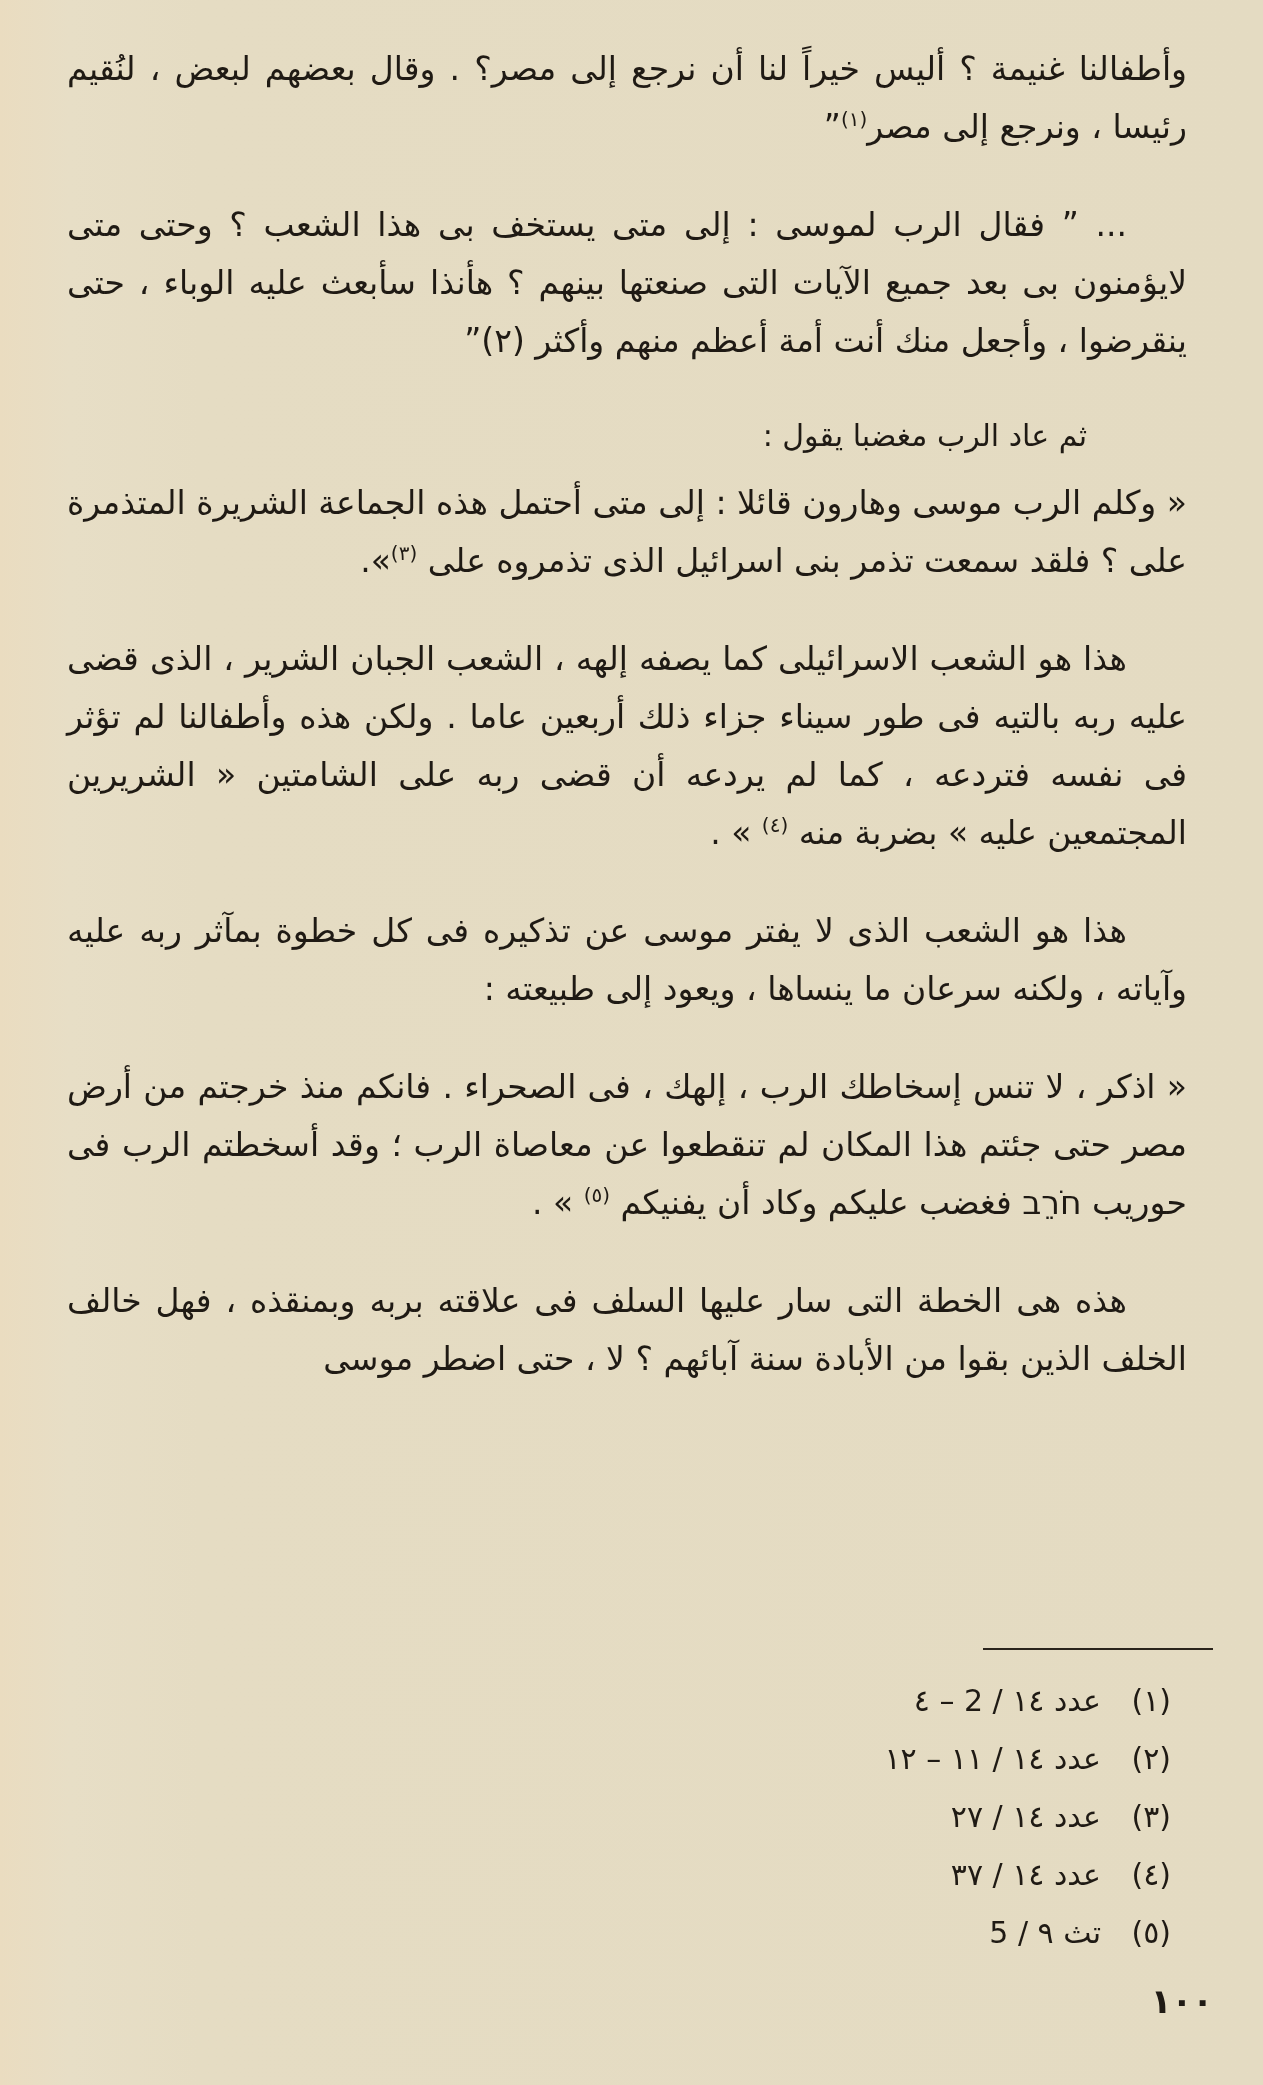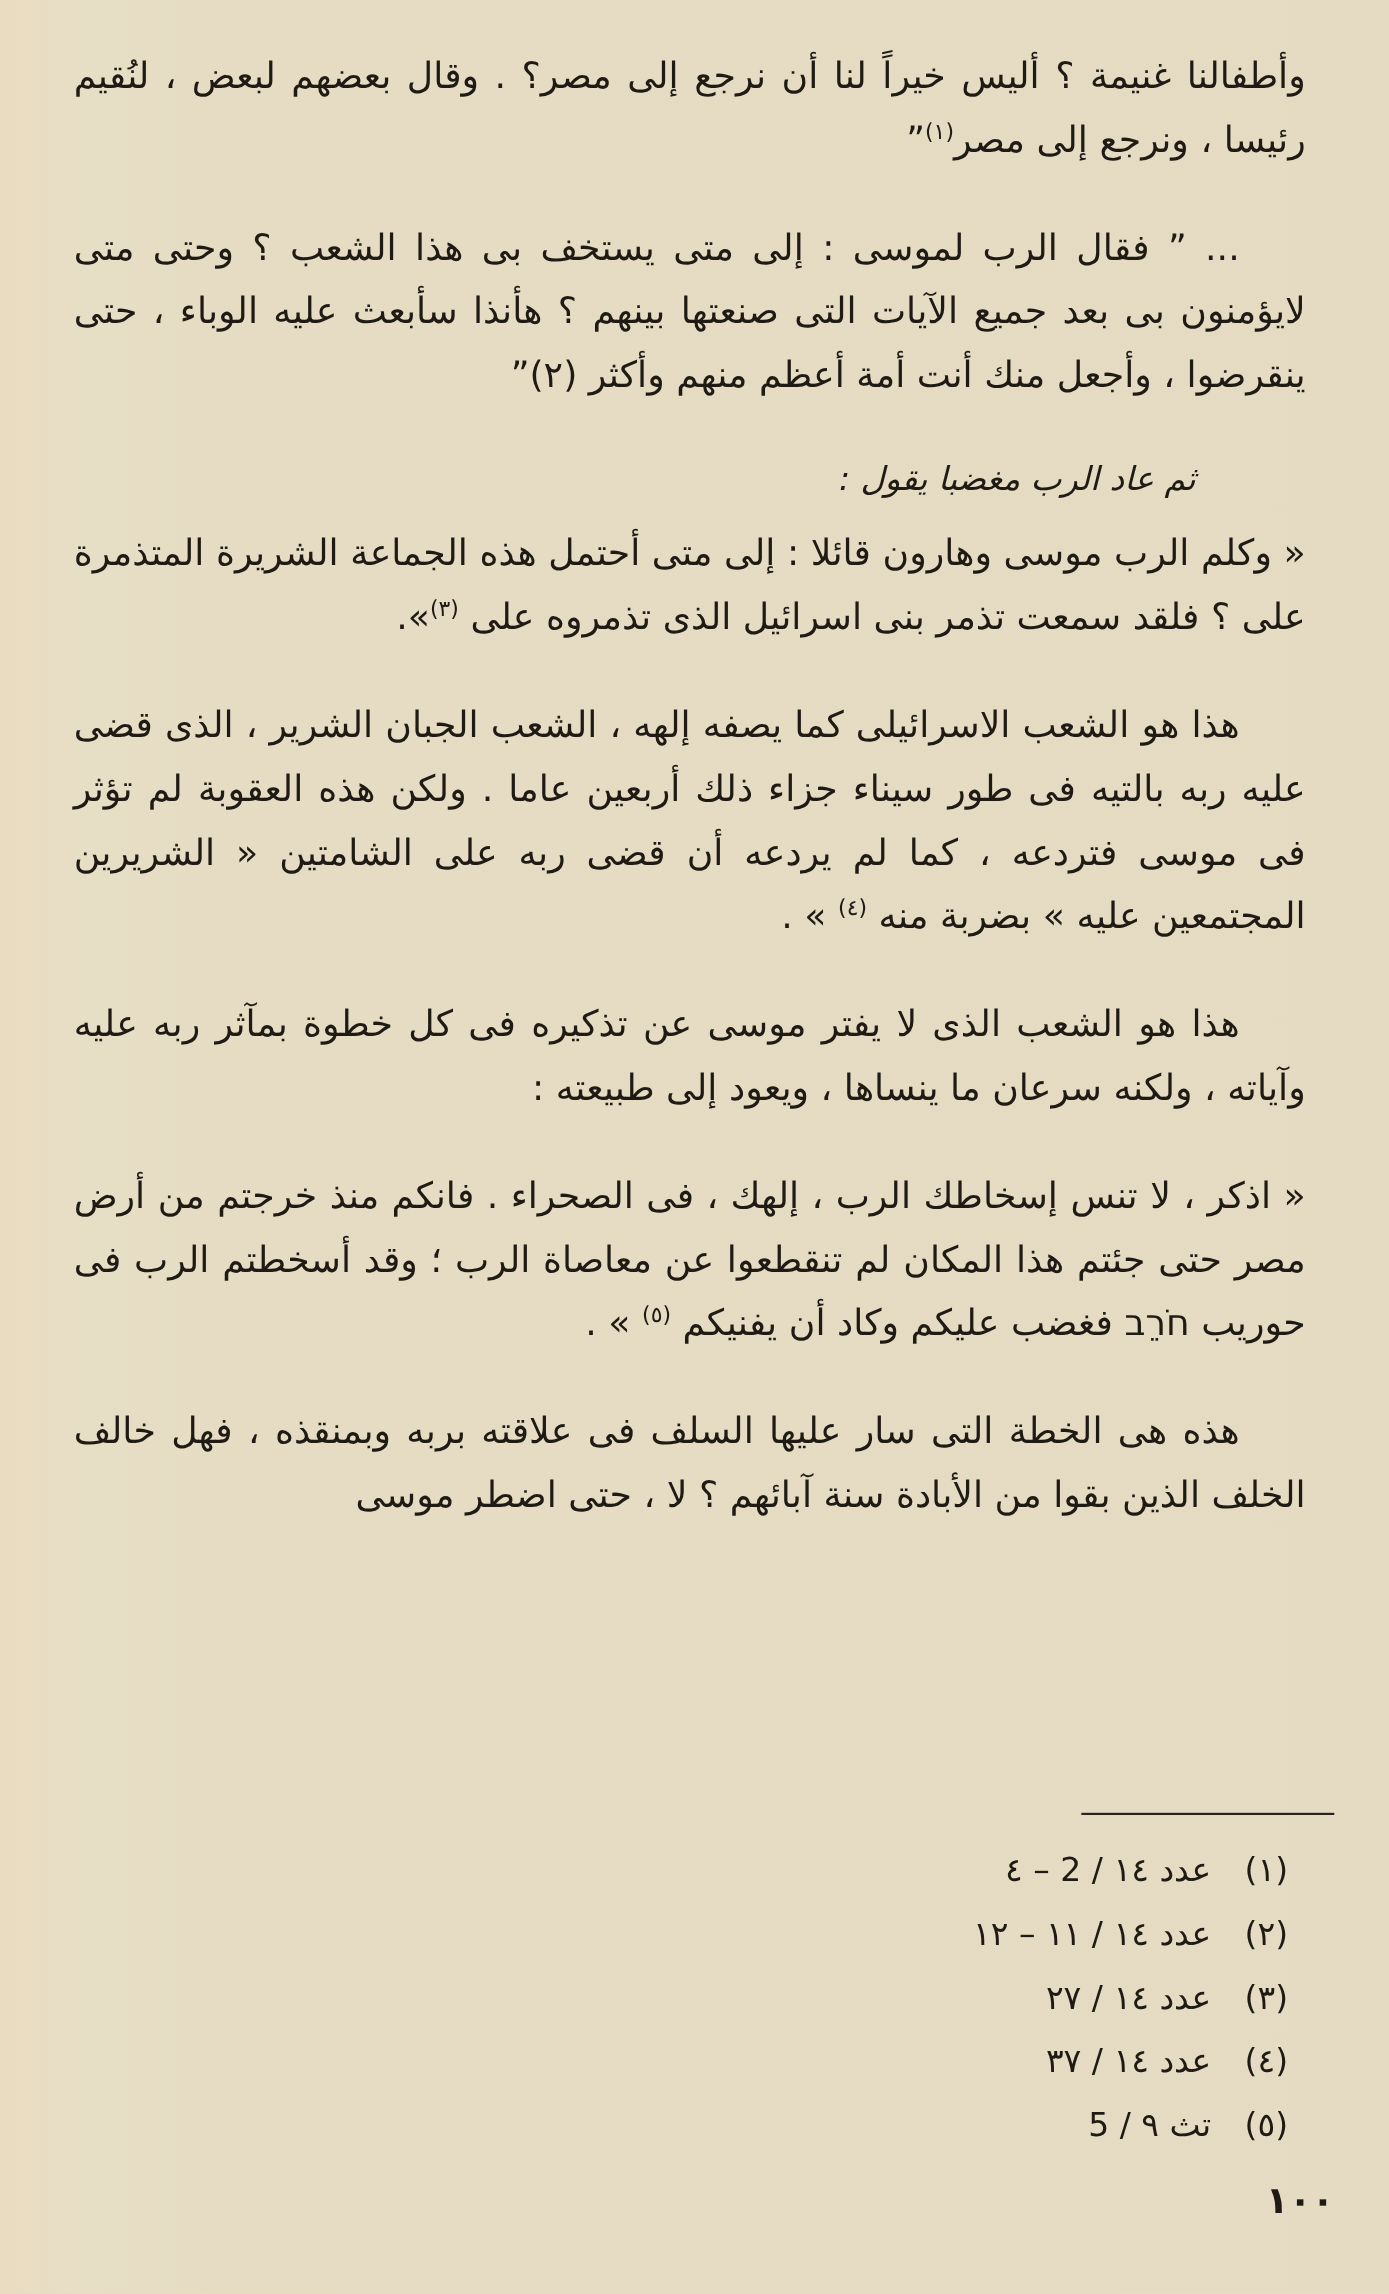--- a/index.html
+++ b/index.html
@@ -33,21 +33,20 @@
     text-align-last: right;
   }
   .para.indent {
     text-indent: 60px;
   }
   .intro {
     font-size: 30px;
     line-height: 52px;
     margin: 40px 100px 12px 0;
     text-align: right;
-    font-style: italic;
   }
   sup.fn-ref {
     font-size: 20px;
     vertical-align: super;
     line-height: 0;
   }
   .fn-rule {
     position: absolute;
     top: 1648px;
     right: 50px;
@@ -87,21 +86,21 @@
 <div class="page">
 
   <p class="para"><span>وأطفالنا غنيمة ؟ أليس خيراً لنا أن نرجع إلى مصر؟ . وقال بعضهم لبعض ، لنُقيم رئيسا ، ونرجع إلى مصر</span><sup class="fn-ref">(١)</sup><span>”</span></p>
 
   <p class="para indent"><span>... ” فقال الرب لموسى : إلى متى يستخف بى هذا الشعب ؟ وحتى متى لايؤمنون بى بعد جميع الآيات التى صنعتها بينهم ؟ هأنذا سأبعث عليه الوباء ، حتى ينقرضوا ، وأجعل منك أنت أمة أعظم منهم وأكثر</span> <span class="fn-inline">(٢)</span><span>”</span></p>
 
   <p class="intro">ثم عاد الرب مغضبا يقول :</p>
 
   <p class="para"><span>« وكلم الرب موسى وهارون قائلا : إلى متى أحتمل هذه الجماعة الشريرة المتذمرة على ؟ فلقد سمعت تذمر بنى اسرائيل الذى تذمروه على</span> <sup class="fn-ref">(٣)</sup><span>».</span></p>
 
-  <p class="para indent"><span>هذا هو الشعب الاسرائيلى كما يصفه إلهه ، الشعب الجبان الشرير ، الذى قضى عليه ربه بالتيه فى طور سيناء جزاء ذلك أربعين عاما . ولكن هذه العقوبة لم تؤثر فى موسى فتردعه ، كما لم يردعه أن قضى ربه على الشامتين « الشريرين المجتمعين عليه » بضربة منه</span> <sup class="fn-ref">(٤)</sup> <span>» .</span></p>
+  <p class="para indent"><span>هذا هو الشعب الاسرائيلى كما يصفه إلهه ، الشعب الجبان الشرير ، الذى قضى عليه ربه بالتيه فى طور سيناء جزاء ذلك أربعين عاما . ولكن هذه وأطفالنا لم تؤثر فى نفسه فتردعه ، كما لم يردعه أن قضى ربه على الشامتين « الشريرين المجتمعين عليه » بضربة منه</span> <sup class="fn-ref">(٤)</sup> <span>» .</span></p>
 
   <p class="para indent"><span>هذا هو الشعب الذى لا يفتر موسى عن تذكيره فى كل خطوة بمآثر ربه عليه وآياته ، ولكنه سرعان ما ينساها ، ويعود إلى طبيعته :</span></p>
 
   <p class="para"><span>« اذكر ، لا تنس إسخاطك الرب ، إلهك ، فى الصحراء . فانكم منذ خرجتم من أرض مصر حتى جئتم هذا المكان لم تنقطعوا عن معاصاة الرب ؛ وقد أسخطتم الرب فى حوريب חֹרֵב فغضب عليكم وكاد أن يفنيكم</span> <sup class="fn-ref">(٥)</sup> <span>» .</span></p>
 
   <p class="para indent"><span>هذه هى الخطة التى سار عليها السلف فى علاقته بربه وبمنقذه ، فهل خالف الخلف الذين بقوا من الأبادة سنة آبائهم ؟ لا ، حتى اضطر موسى</span></p>
 
 </div>
 
 <div class="fn-rule"></div>

